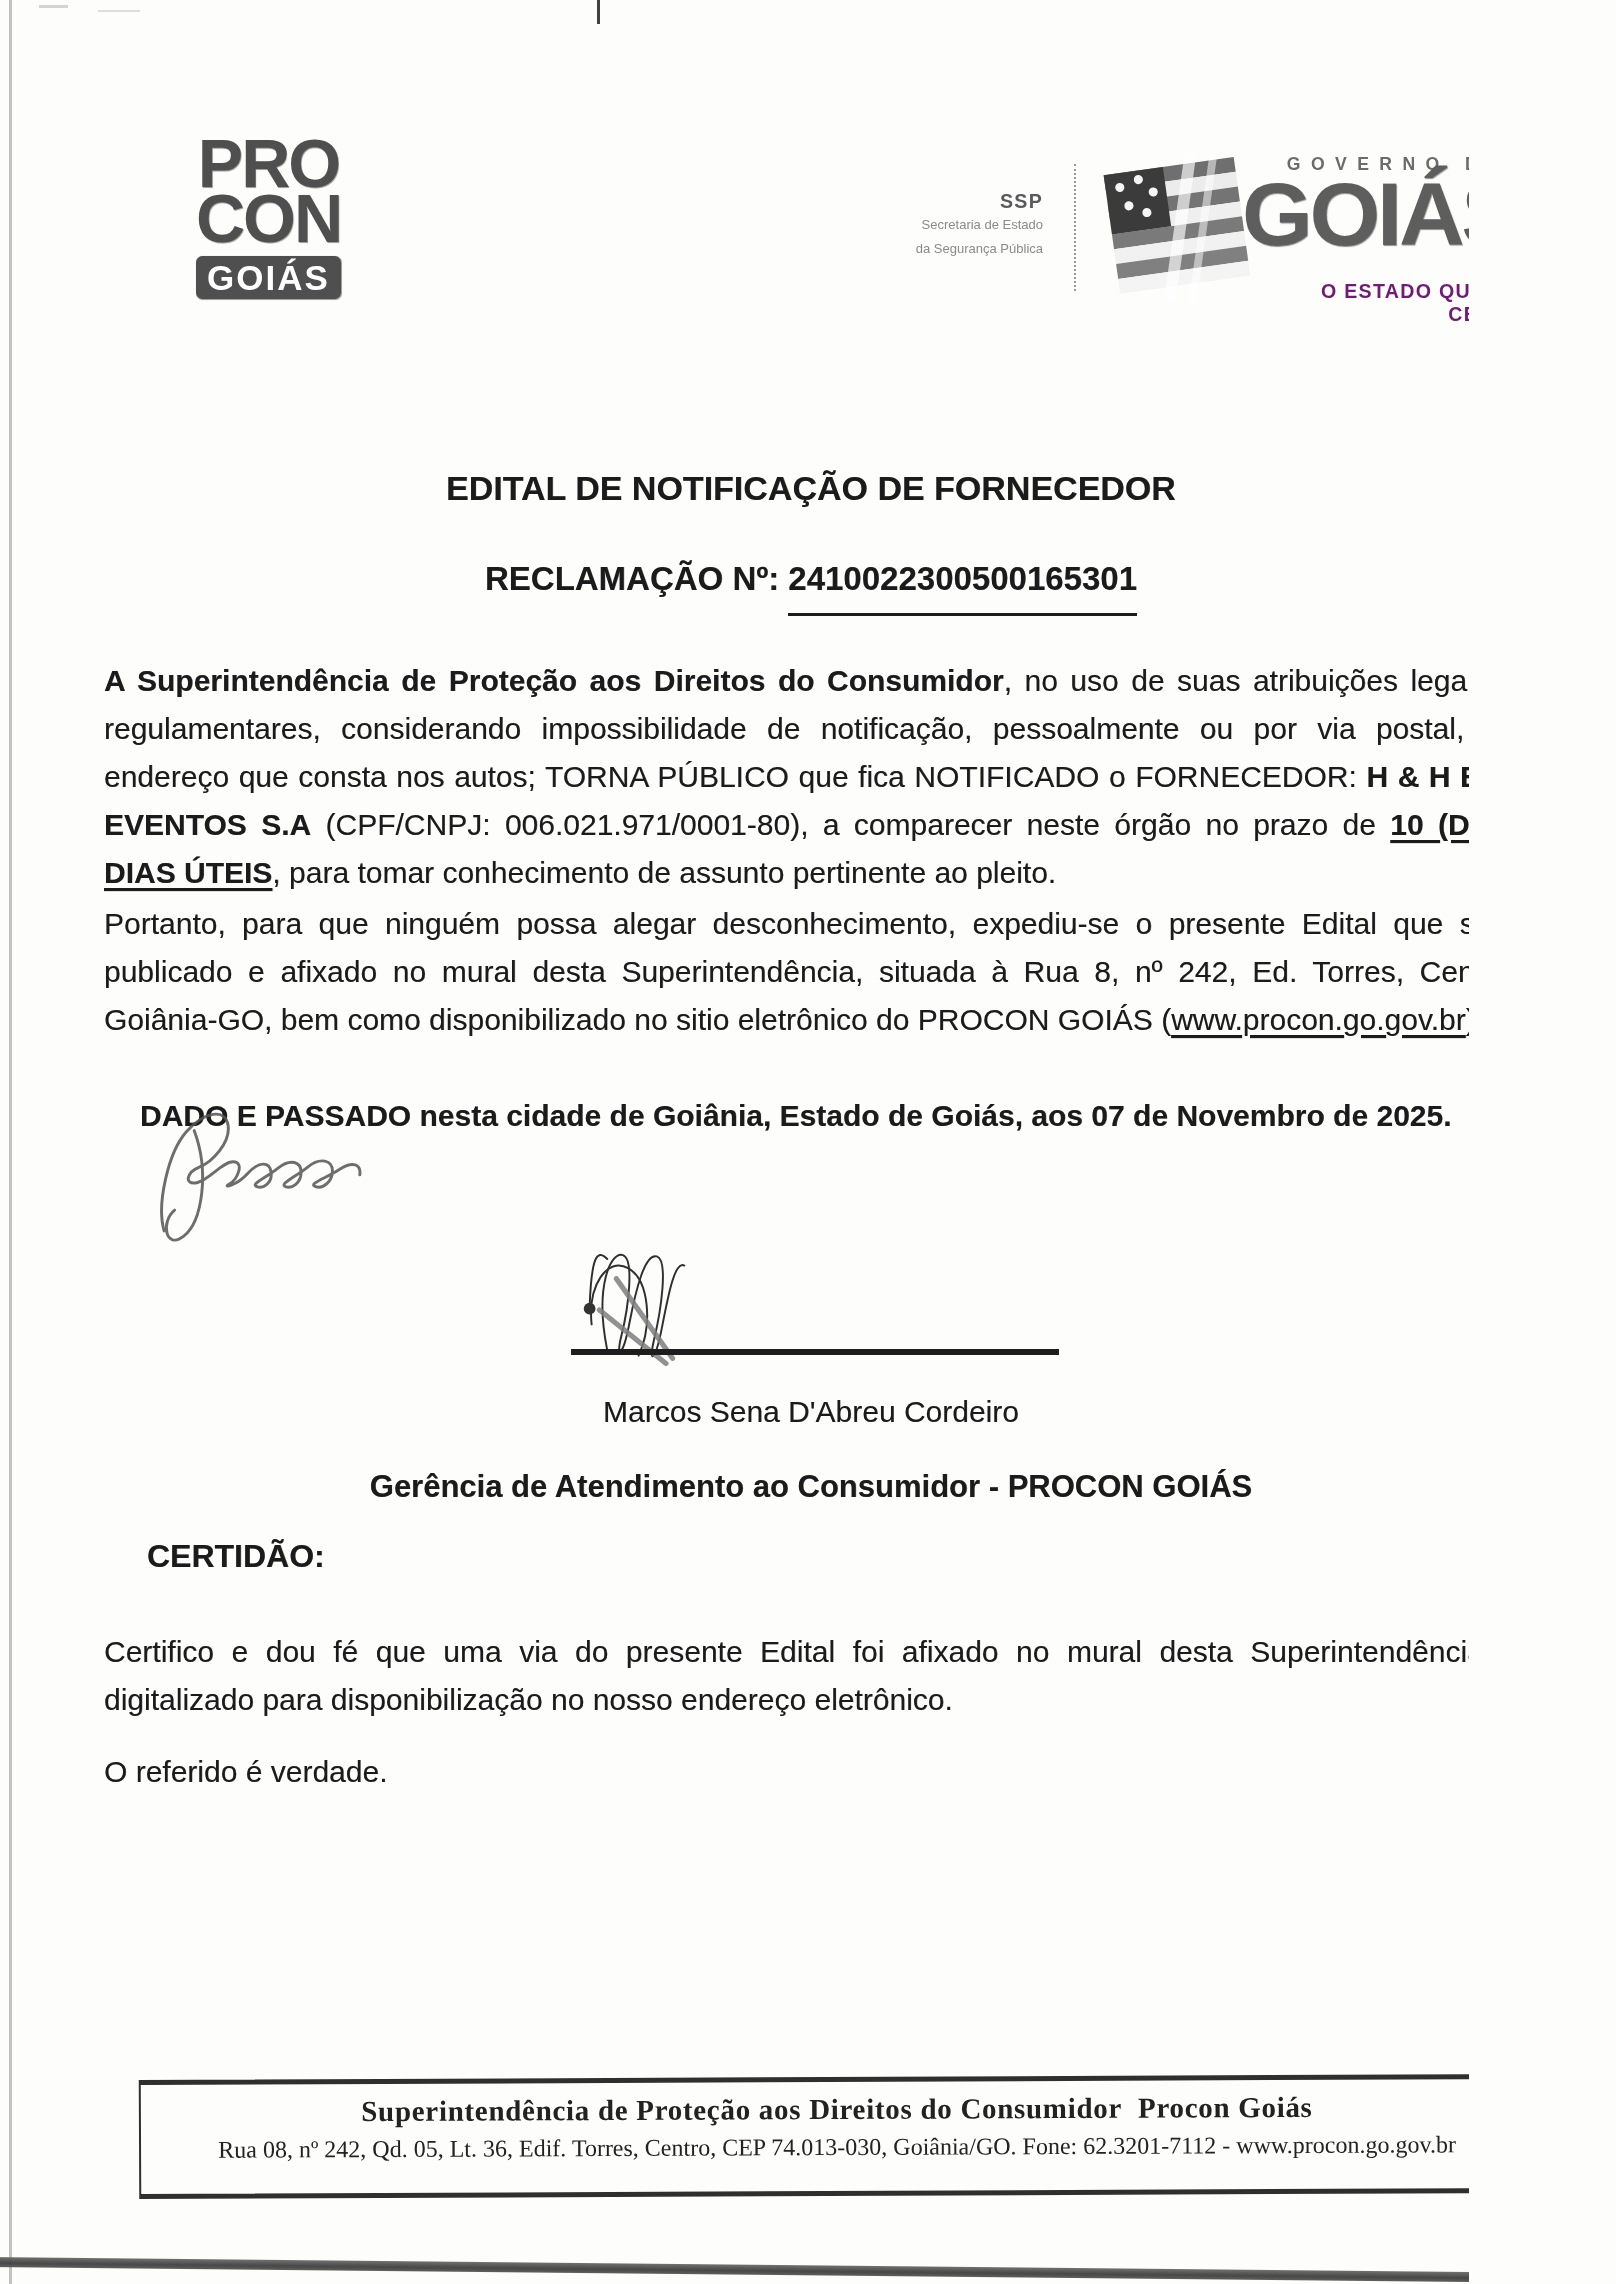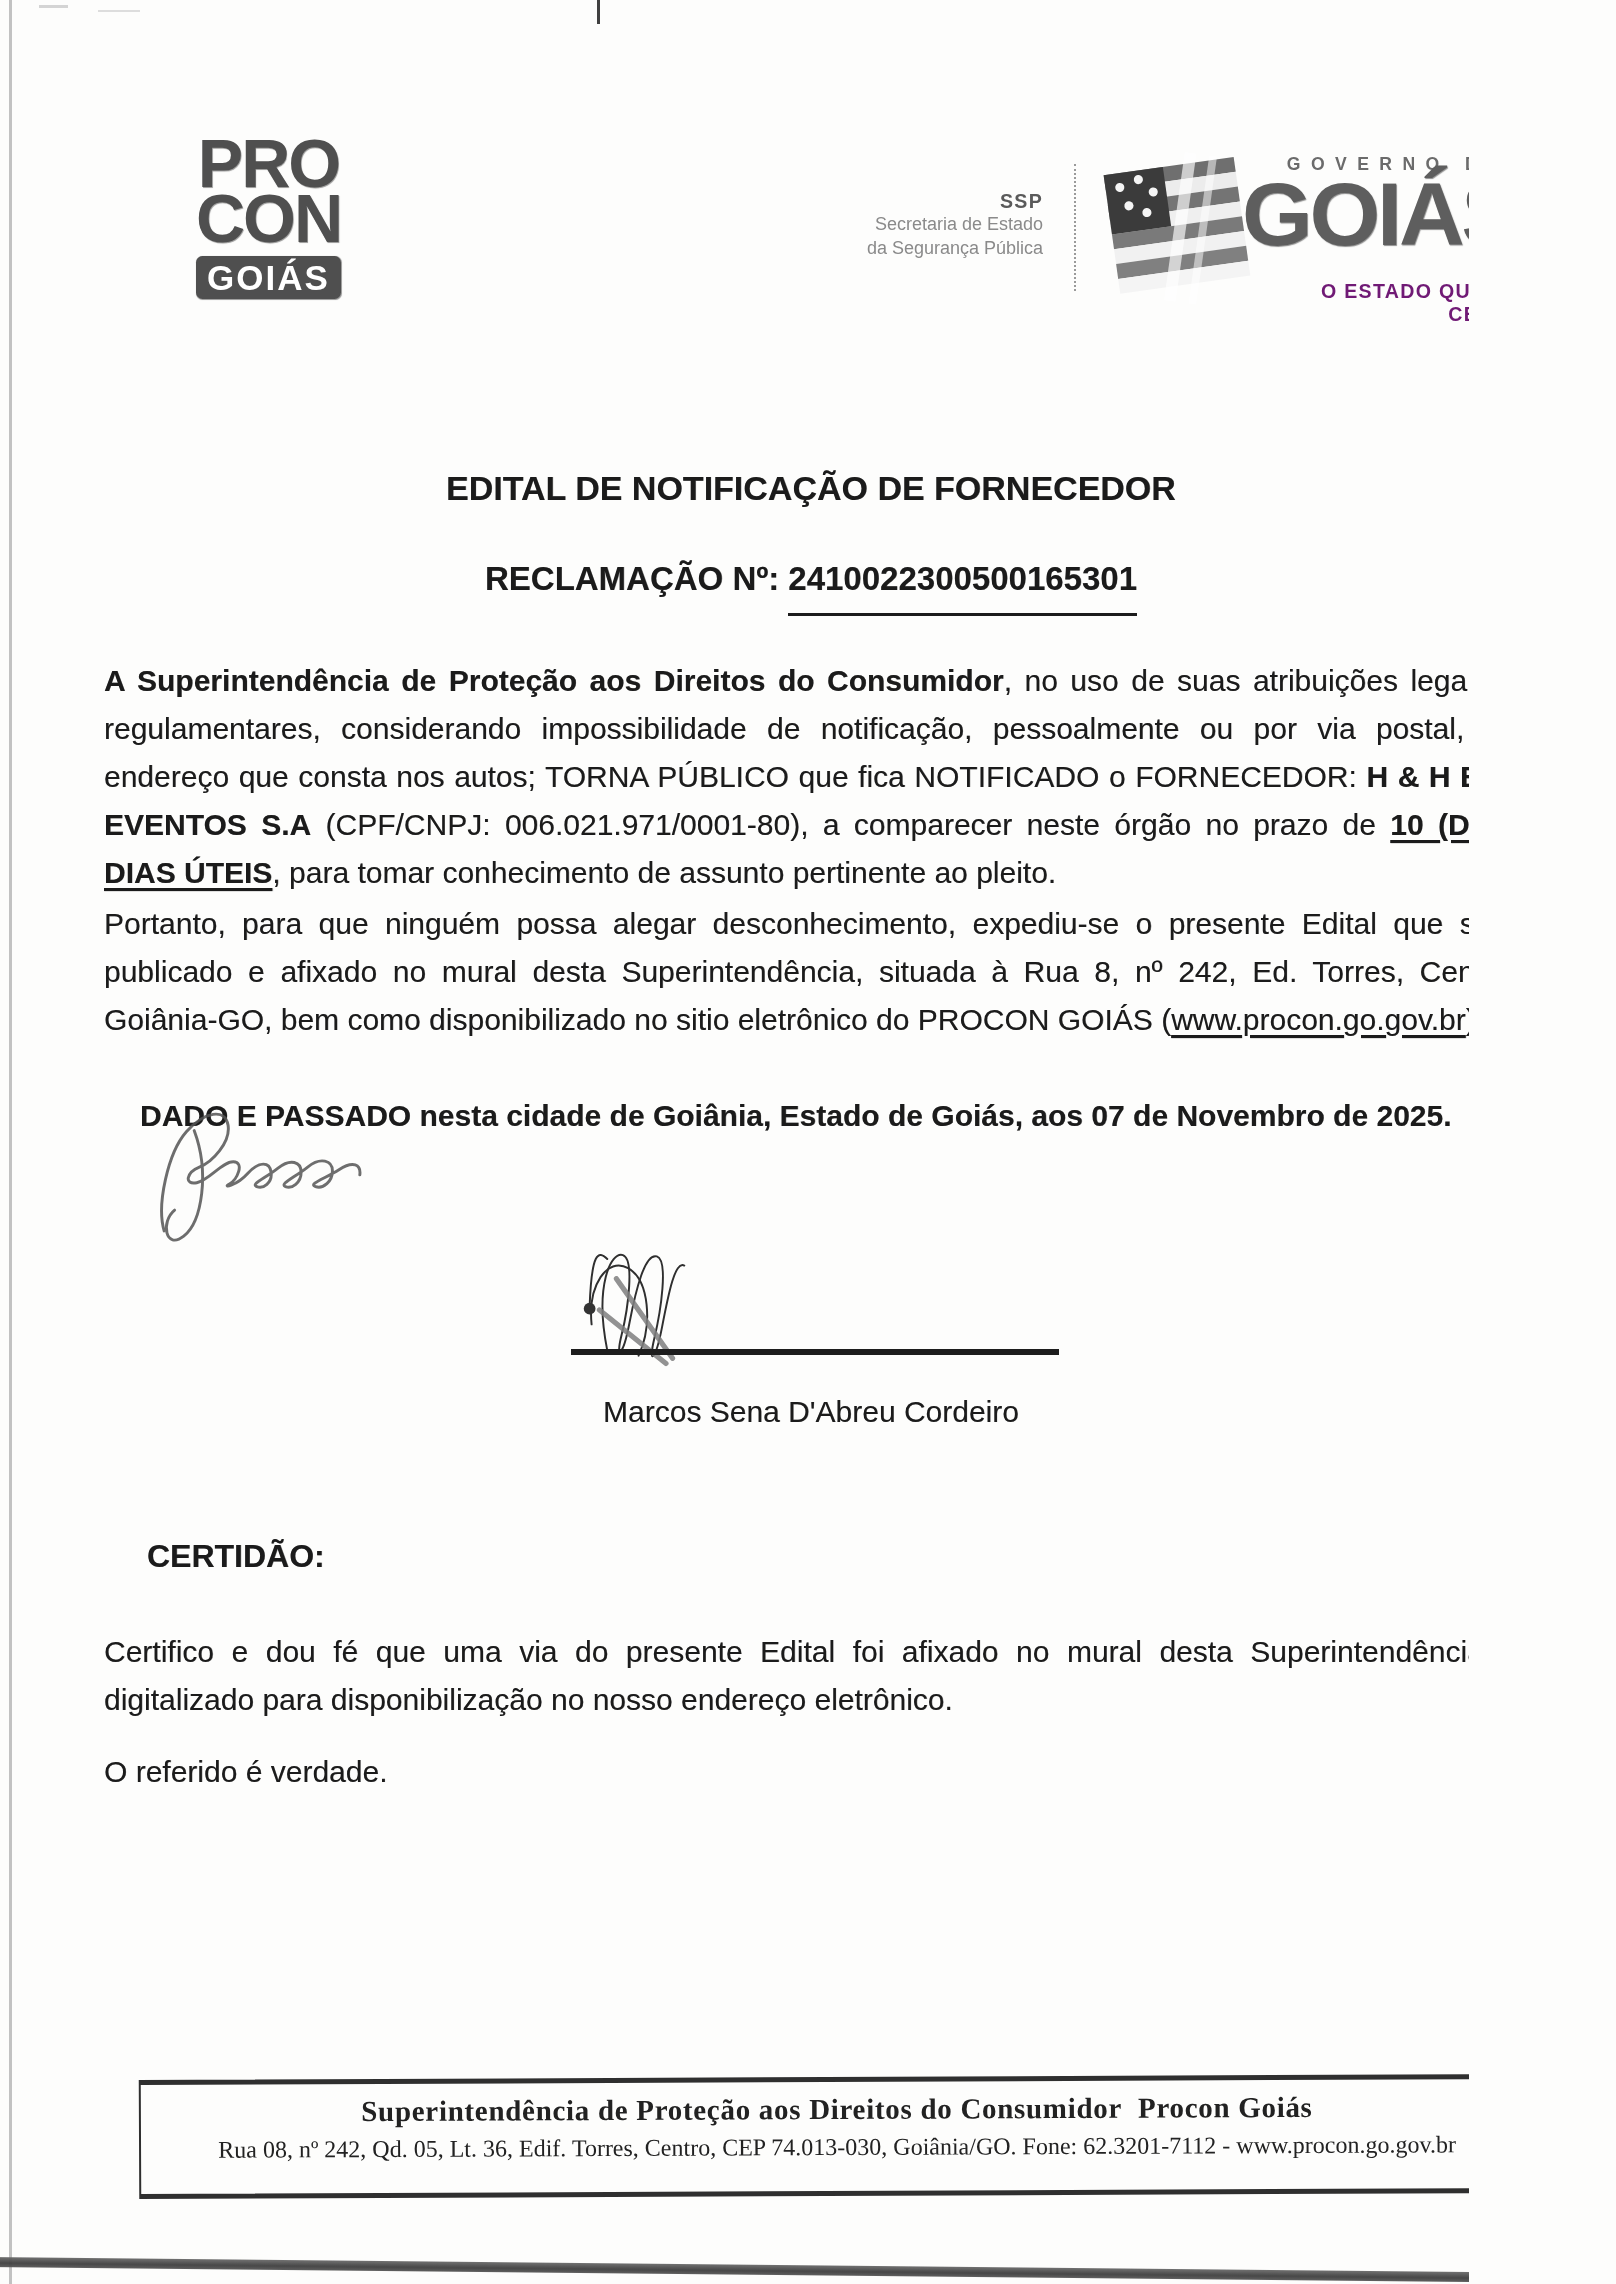--- a/index.html
+++ b/index.html
@@ -26,21 +26,21 @@
     transform:rotate(0.58deg);transform-origin:left center;
     filter:blur(0.5px);opacity:.95;
   }
 
   
   .procon-logo{left:196px;top:136px;width:145px;text-align:center;}
   .procon-word{font-size:68px;font-weight:900;line-height:55px;letter-spacing:-2px;color:#4f4f4f;text-shadow:0.7px 0.7px 0.7px rgba(60,60,60,.5);}
   .procon-box{margin-top:10.4px;background:#4f4f4f;border-radius:6.5px;color:#fff;font-weight:800;font-size:35px;line-height:43px;height:43px;letter-spacing:2px;box-shadow:0.7px 0.7px 0.7px rgba(60,60,60,.5);}
   .ssp-block{left:834px;top:190px;width:209px;text-align:right;}
   .ssp-acronym{font-size:19.6px;font-weight:bold;color:#5a5a5a;letter-spacing:1.3px;}
-  .ssp-line{font-size:18px;color:#8a8a8a;line-height:23.5px;}
+  .ssp-line{font-size:13px;color:#8a8a8a;line-height:23.5px;}
   .header-divider{left:1074px;top:164px;height:127px;width:0;border-left:2px dotted #9a9a9a;}
   .governo{left:1102px;top:142px;width:443px;height:173px;}
   .flag-svg{position:absolute;left:0;top:10.4px;}
   .gov-kicker{position:absolute;left:163px;top:11.7px;width:267px;text-align:center;font-size:17.6px;font-weight:600;letter-spacing:10.4px;color:#6b6b6b;}
   .gov-name{position:absolute;left:140px;top:23.5px;font-size:91px;font-weight:900;letter-spacing:-3.3px;line-height:98px;color:#5e5e5e;transform:scaleY(0.98);text-shadow:0.7px 0.7px 1px rgba(70,70,70,.6);}
   .gov-slogan{position:absolute;left:147px;top:138px;width:274px;text-align:right;font-size:19.6px;font-weight:700;letter-spacing:1.3px;color:#701a75;}
 
   
   .content-block{left:104px;width:1414px;font-size:30px;line-height:48px;}
   .doc-title{top:464px;text-align:center;font-weight:bold;font-size:34px;}
@@ -152,20 +152,21 @@
     <g fill="none" stroke="#808080" stroke-width="8" stroke-linecap="round" opacity="0.85">
       <path d="M 74,50 L 160,172"></path>
       <path d="M 48,98 L 150,180"></path>
     </g>
     <circle cx="33" cy="96" r="9" fill="#333333"></circle>
   </svg>
 
   <div class="abs sig-rule"></div>
 
   <div class="abs content-block signer-name ink">Marcos Sena D'Abreu Cordeiro</div>
+  <div class="abs content-block signer-role ink">Gerência de Atendimento ao Consumidor - PROCON GOIÁS</div>
 
   <div class="abs content-block certidao-heading ink">CERTIDÃO:</div>
   <p class="abs content-block para cert-body ink">Certifico e dou fé que uma via do presente Edital foi afixado no mural desta Superintendência e digitalizado para disponibilização no nosso endereço eletrônico.</p>
   <p class="abs content-block cert-close ink">O referido é verdade.</p>
 
   <div class="abs footer-box">
     <div class="footer-line1">Superintendência de Proteção aos Direitos do Consumidor&nbsp; Procon Goiás</div>
     <div class="footer-line2">Rua 08, nº 242, Qd. 05, Lt. 36, Edif. Torres, Centro, CEP 74.013-030, Goiânia/GO. Fone: 62.3201-7112 - www.procon.go.gov.br</div>
   </div>
 

